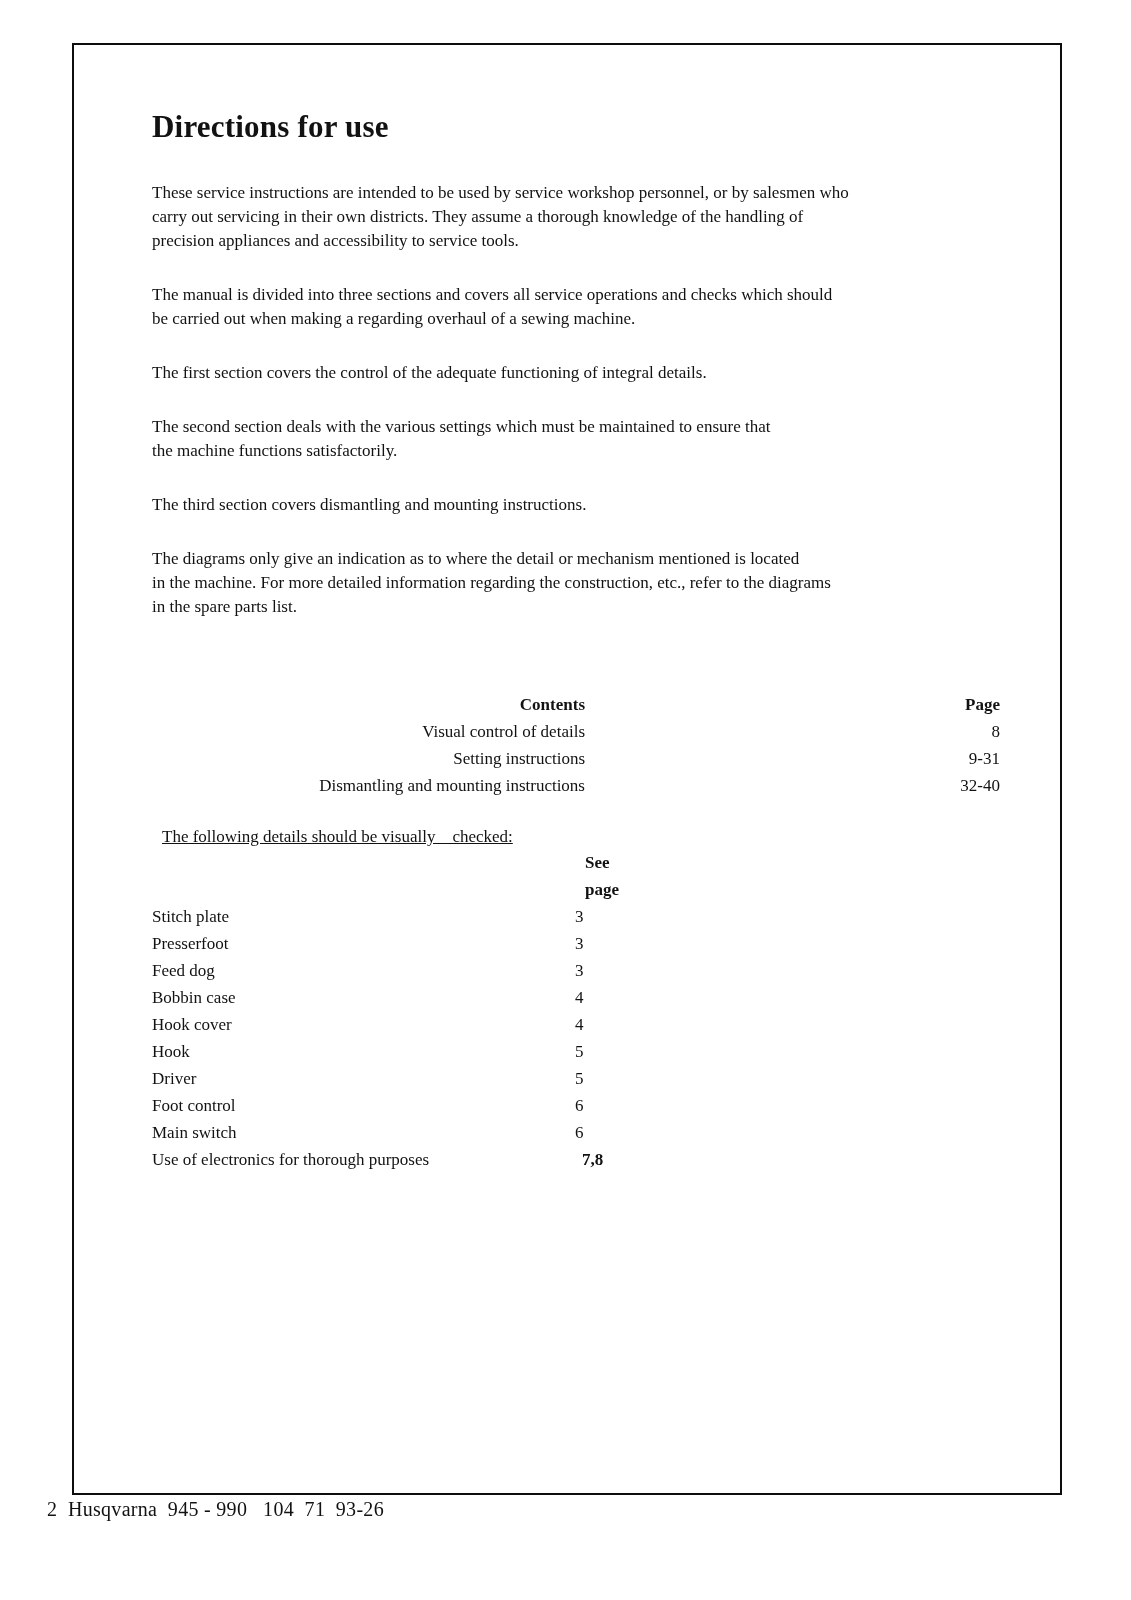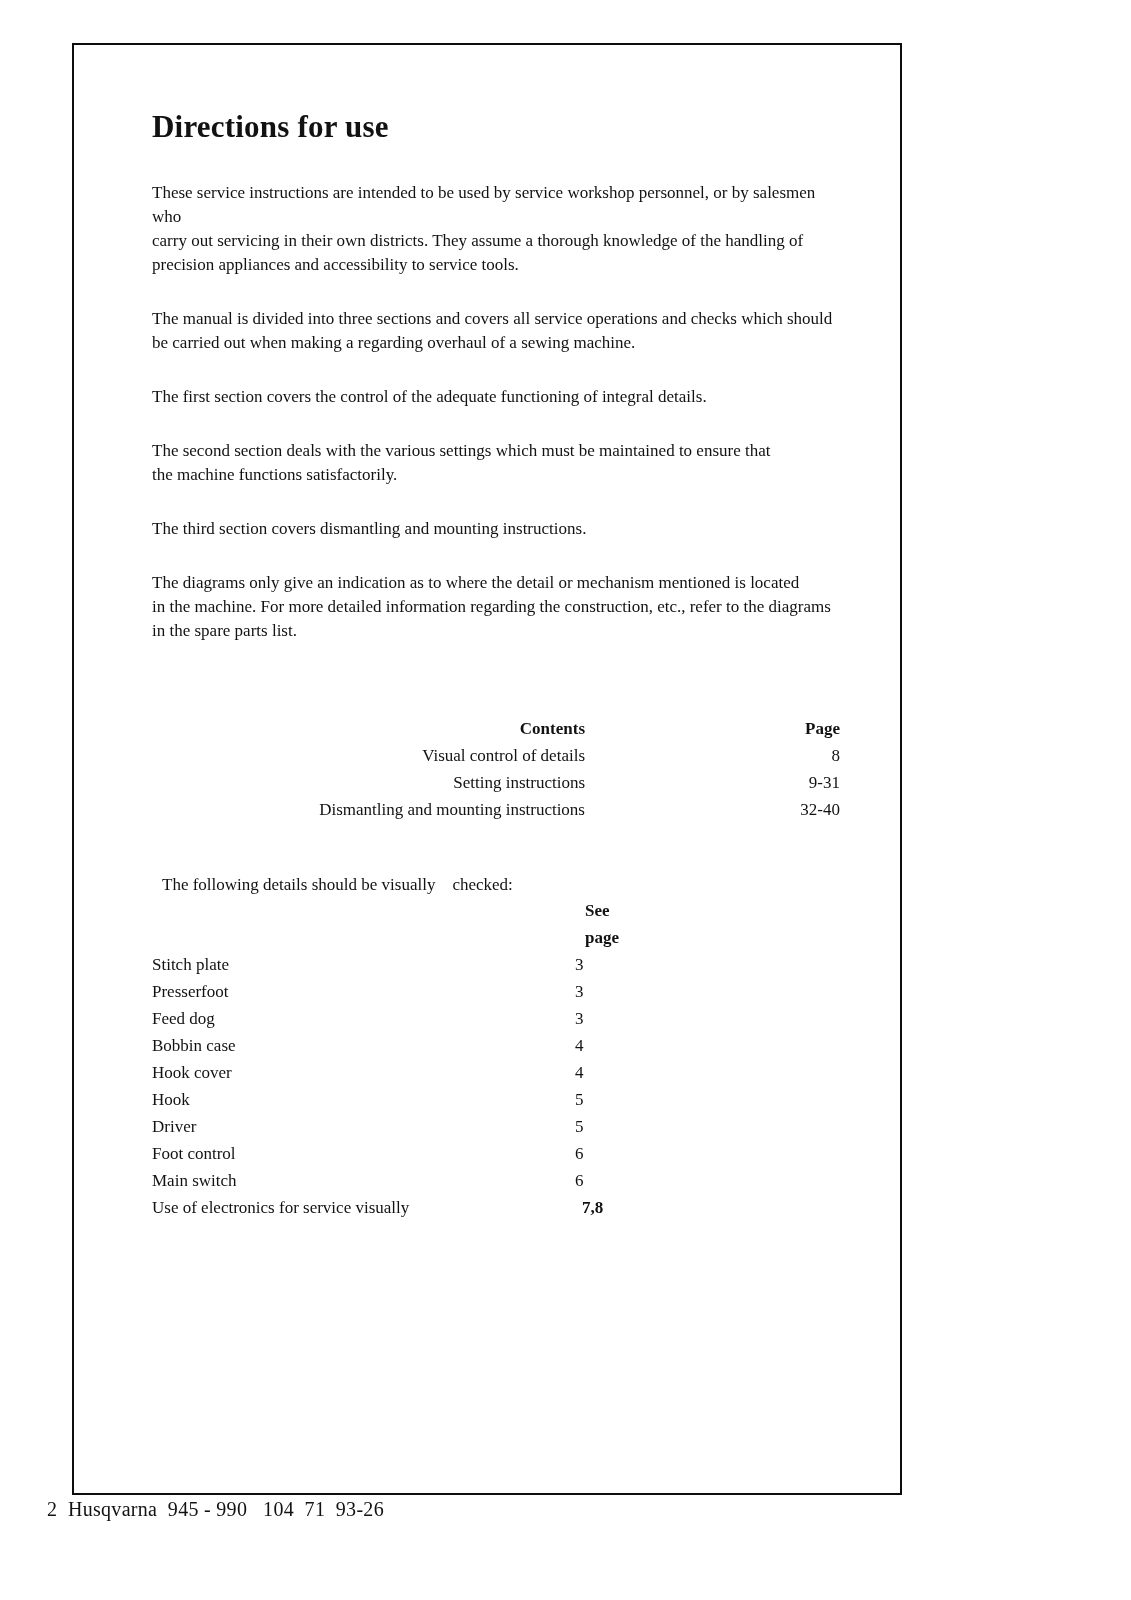--- a/index.html
+++ b/index.html
@@ -8,21 +8,21 @@
     height: 1600px;
     background: #ffffff;
     font-family: "Liberation Serif", "DejaVu Serif", serif;
     color: #121212;
     position: relative;
   }
   .frame {
     position: absolute;
     left: 72px;
     top: 43px;
-    width: 830px;
+    width: 990px;
     height: 1452px;
     border: 2px solid #0d0d0d;
     padding: 64px 60px 0 78px;
   }
   .doc-title {
     font-size: 31px;
     font-weight: bold;
     letter-spacing: 0.2px;
     margin-bottom: 36px;
   }
@@ -39,25 +39,26 @@
     text-align: right;
   }
   .trow {
     display: grid;
     grid-template-columns: 423px auto;
     font-size: 17px;
     line-height: 27px;
   }
   .trow .bold { font-weight: bold; }
   .checklist-intro {
-    margin-top: 50px;
+    margin-top: 26px;
     margin-left: 10px;
     font-size: 17px;
     line-height: 24px;
     white-space: pre;
+    text-decoration: underline;
   }
   .see-page-header {
     margin-left: 10px;
     display: grid;
     grid-template-columns: 423px auto;
     font-size: 17px;
     font-weight: bold;
     line-height: 27px;
   }
   .see-page-header .spacer { grid-column: 1; }
@@ -154,20 +155,20 @@
     </div>
     <div class="trow">
       <span class="cell-label">Foot control</span>
       <span class="cell-page">6</span>
     </div>
     <div class="trow">
       <span class="cell-label">Main switch</span>
       <span class="cell-page">6</span>
     </div>
     <div class="trow">
-      <span class="cell-label">Use of electronics for service visually</span>
+      <span class="cell-label">Use of electronics for thorough purposes</span>
       <span class="cell-page">7,8</span>
     </div>
   </div>
 
 </div>
 
 <div class="page-footer">2  Husqvarna  945 - 990   104  71  93-26</div>
 
 </body></html>

